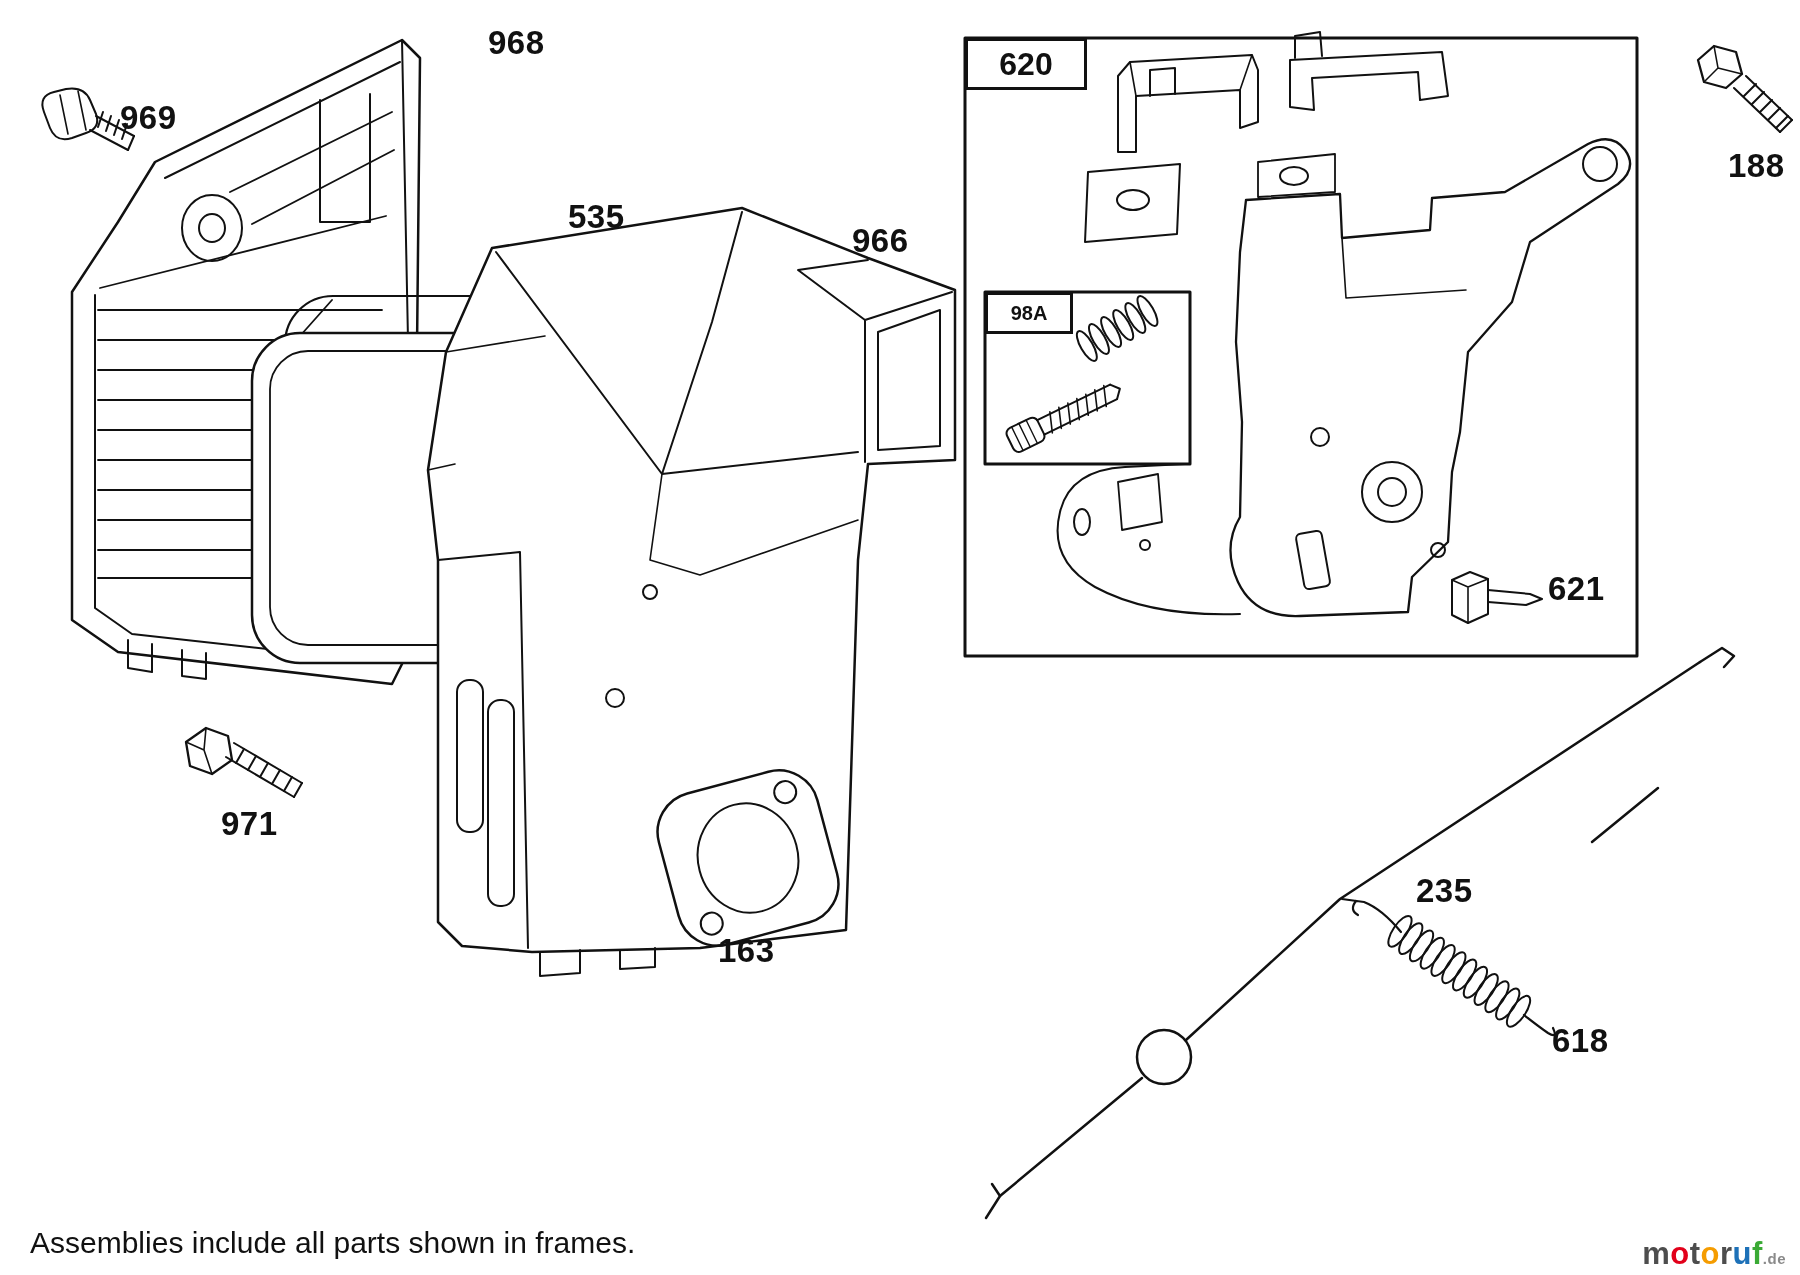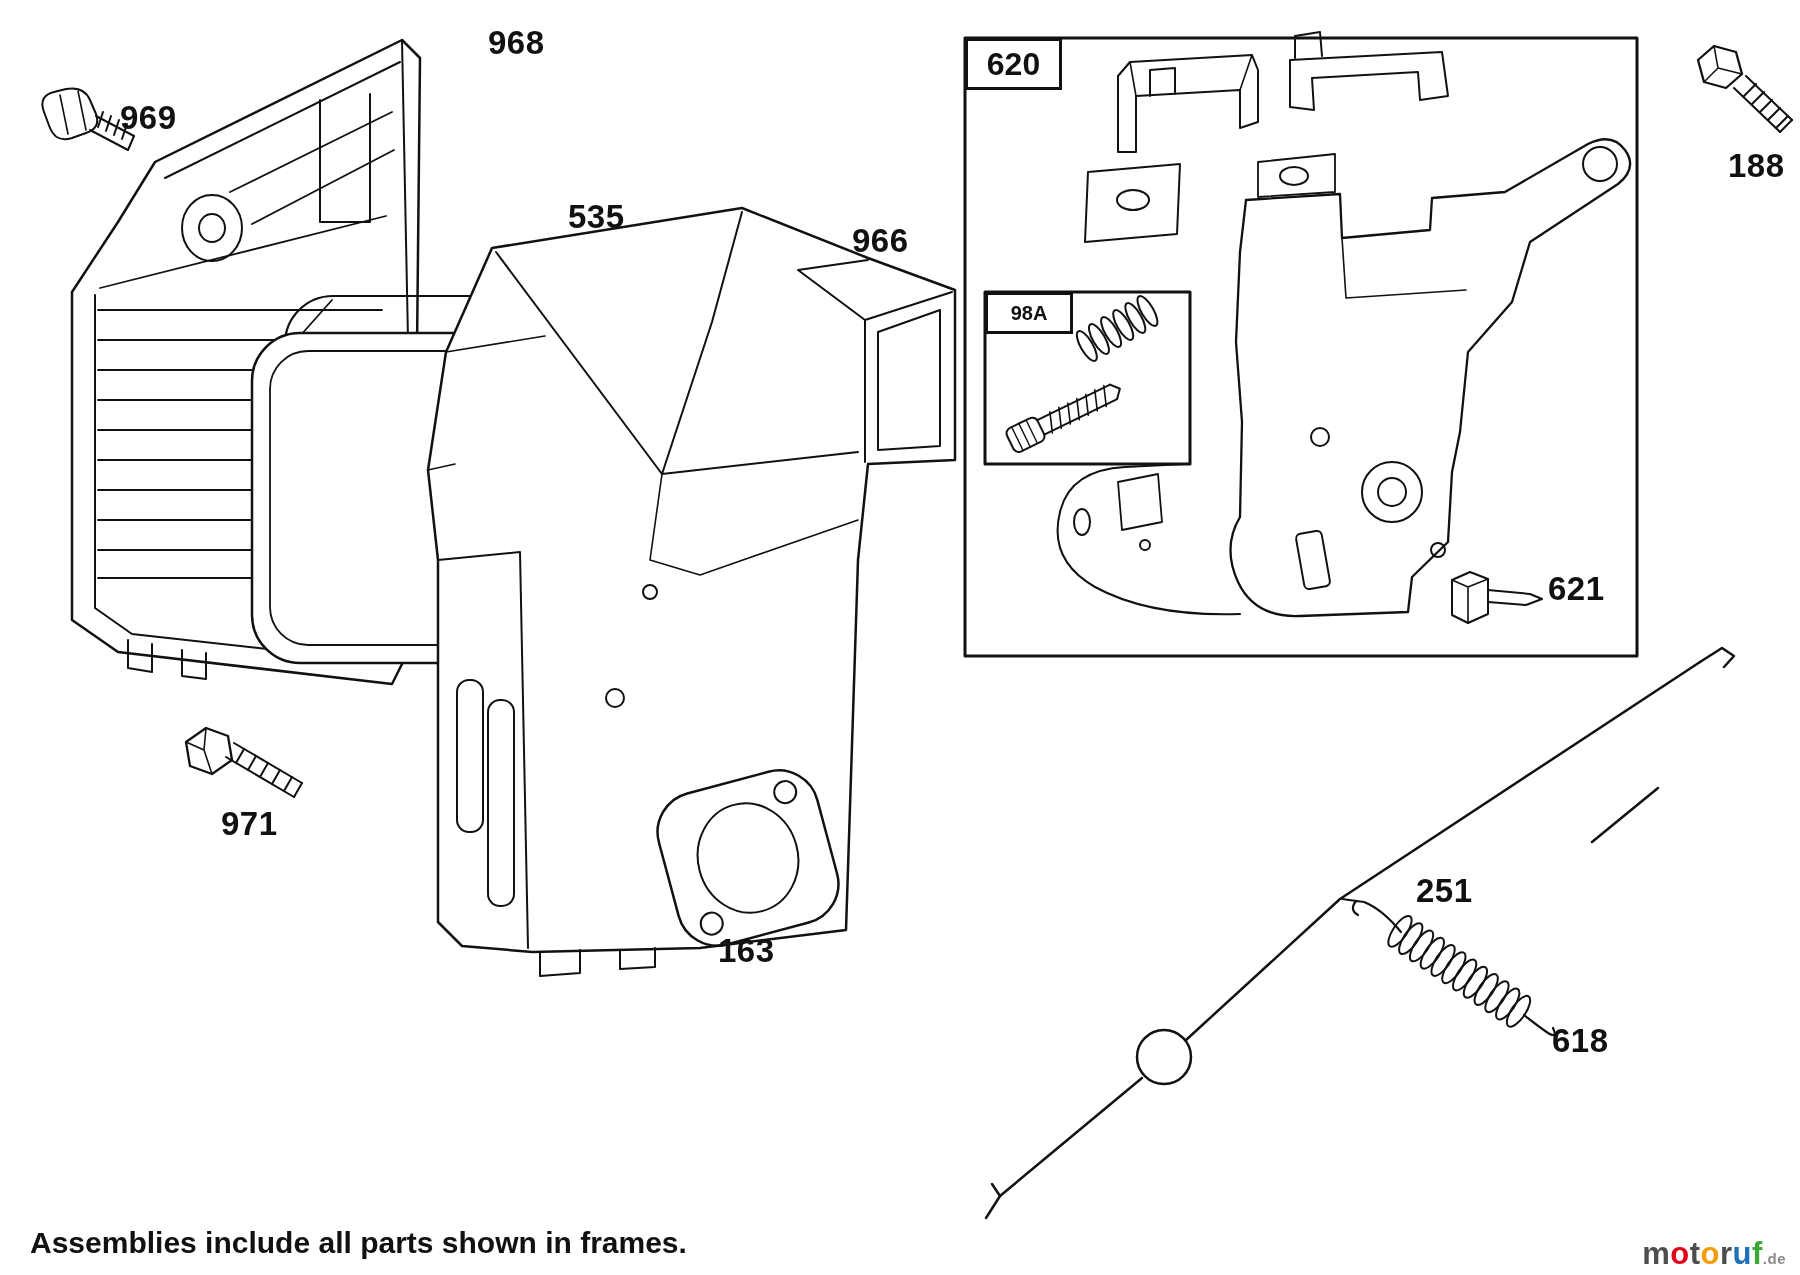--- a/index.html
+++ b/index.html
@@ -2,23 +2,23 @@
 <html style="--ink: #111111;"><head>
 <meta charset="utf-8">
 <style>
   * { margin:0; padding:0; box-sizing:border-box; }
   html, body { width:1800px; height:1275px; background:#fff; font-family:"Liberation Sans", sans-serif; }
   .stage { position:relative; width:1800px; height:1275px; background:#fff; overflow:hidden; color:var(--ink,#111); }
   .lineart { position:absolute; left:0; top:0; }
   .part-label { position:absolute; font-weight:bold; font-size:33px; color:var(--ink,#111); letter-spacing:0.5px; white-space:nowrap; }
   .frame-label { position:absolute; display:flex; align-items:center; justify-content:center;
                  background:#fff; border:3px solid var(--ink,#111); font-weight:bold; color:var(--ink,#111); }
-  #label-620 { left:965px; top:38px; width:97px; height:52px; font-size:32px; }
+  #label-620 { left:965px; top:38px; width:122px; height:52px; font-size:32px; }
   #label-98A { left:985px; top:292px; width:88px; height:42px; font-size:20px; }
-  .footer-note { position:absolute; left:30px; top:1226px; font-weight:bold; font-size:30px; color:var(--ink,#111); }
+  .footer-note { position:absolute; left:30px; top:1226px; font-weight:normal; font-size:30px; color:var(--ink,#111); }
   .watermark { position:absolute; right:14px; bottom:6px; font-weight:bold; font-size:31px;
                display:flex; align-items:baseline; line-height:1; letter-spacing:0.5px; }
   .watermark .wm-small { font-size:15px; font-weight:bold; }
 </style>
 </head>
 <body>
 
 <div class="stage">
 
   <svg class="lineart" viewBox="0 0 1800 1275" width="1800" height="1275" fill="none" stroke="currentColor" stroke-width="2" stroke-linecap="round" stroke-linejoin="round">
@@ -172,21 +172,21 @@
   </svg>
 
   <div class="part-label" style="left:488px; top:24px;">968</div>
   <div class="part-label" style="left:120px; top:99px;">969</div>
   <div class="part-label" style="left:568px; top:198px;text-align:center;">535</div>
   <div class="part-label" style="left:852px; top:222px;">966</div>
   <div class="part-label" style="left:221px; top:805px;">971</div>
   <div class="part-label" style="left:718px; top:932px;text-align:center;">163</div>
   <div class="part-label" style="left:1548px; top:570px;">621</div>
   <div class="part-label" style="left:1700px; top:147px;margin-left:28px;">188</div>
-  <div class="part-label" style="left:1416px; top:872px;">251</div>
+  <div class="part-label" style="left:1416px; top:872px;">235</div>
   <div class="part-label" style="left:1552px; top:1022px;">618</div>
 
   <div class="frame-label" id="label-620">
     <span>620</span>
   </div>
   <div class="frame-label" id="label-98A">
     <span>98A</span>
   </div>
 
   <div class="footer-note">Assemblies include all parts shown in frames.</div>

